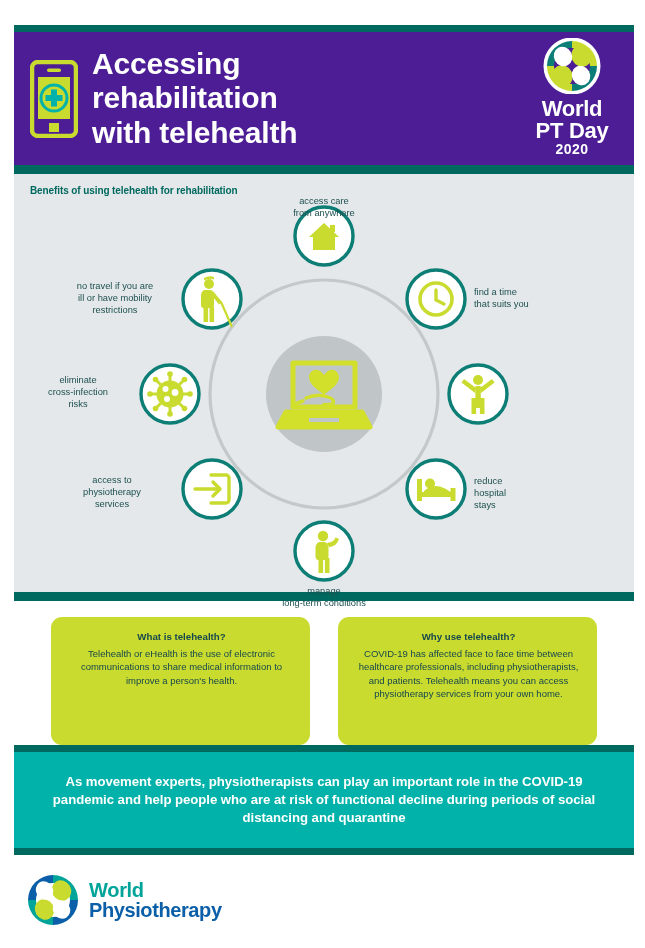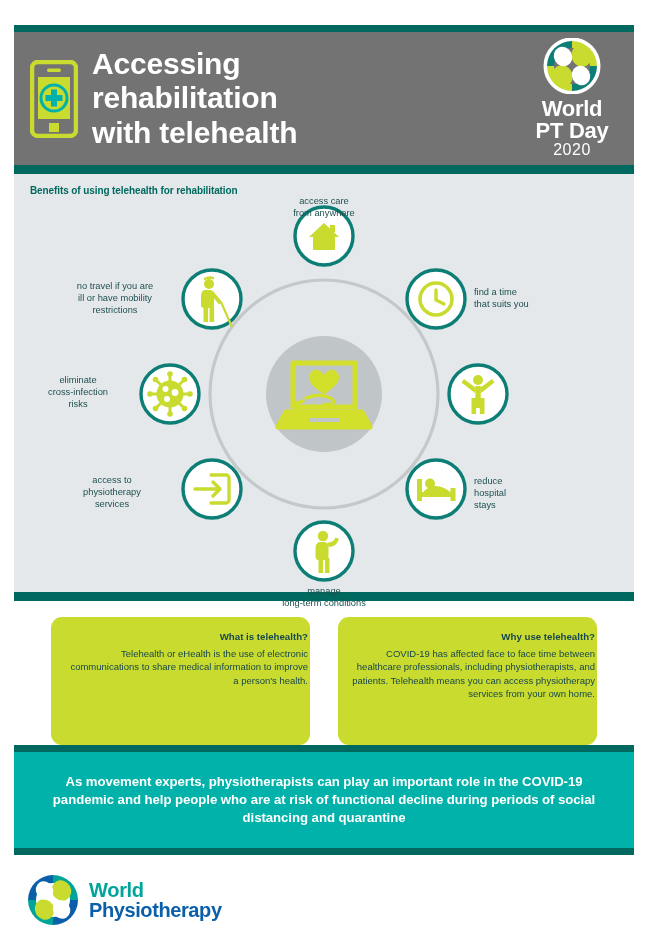--- a/index.html
+++ b/index.html
@@ -13,21 +13,21 @@
     position: absolute;
     left: 14px; top: 25px;
     width: 620px; height: 900px;
     background: #ffffff;
   }
 
   
   .hdr-rule-top { height: 7px; background: #00695f; }
   .header {
     height: 133px;
-    background: #737373;
+    background: #4c1d95;
     display: flex; align-items: center;
     padding: 0 10px 0 16px;
     position: relative;
   }
   .hdr-rule-bot { height: 9px; background: #00695f; }
 
   .phone-icon { width: 48px; height: 78px; flex: 0 0 48px; margin-right: 14px; }
   .hdr-title {
     color: #ffffff;
     font-size: 30px;
@@ -43,22 +43,22 @@
     align-self: flex-start;
     margin-top: 6px;
   }
   .wptday-mark { width: 58px; height: 56px; }
   .wpt-l1, .wpt-l2 {
     color: #ffffff; font-weight: bold; font-size: 22px;
     line-height: 1.0; letter-spacing: -0.3px;
   }
   .wpt-l1 { margin-top: 4px; }
   .wpt-year {
-    color: #ffffff; font-size: 16px; line-height: 1.05;
-    letter-spacing: 0.5px; font-weight: 400;
+    color: #ffffff; font-size: 14px; line-height: 1.05;
+    letter-spacing: 0.5px; font-weight: 700;
   }
 
   
   .benefits {
     position: relative;
     height: 418px;
     background: #e4e8ea;
     padding: 11px 0 0 16px;
   }
   .benefits-title {
@@ -85,22 +85,22 @@
   .boxes {
     height: 144px;
     background: #ffffff;
     display: flex; gap: 28px;
     padding: 16px 37px 0 37px;
   }
   .infobox {
     flex: 1 1 0;
     background: #c9db2f;
     border-radius: 11px;
-    padding: 14px 2px 12px 14px;
-    text-align: right;
+    padding: 14px 12px 12px 14px;
+    text-align: center;
     color: #16474d;
   }
   .ib-title { font-size: 9.7px; font-weight: bold; margin-bottom: 5px; }
   .ib-body { font-size: 9.5px; line-height: 1.42; }
 
   
   .stmt-rule { height: 7px; background: #00695f; }
   .statement {
     background: #00b2a9;
     height: 96px;

